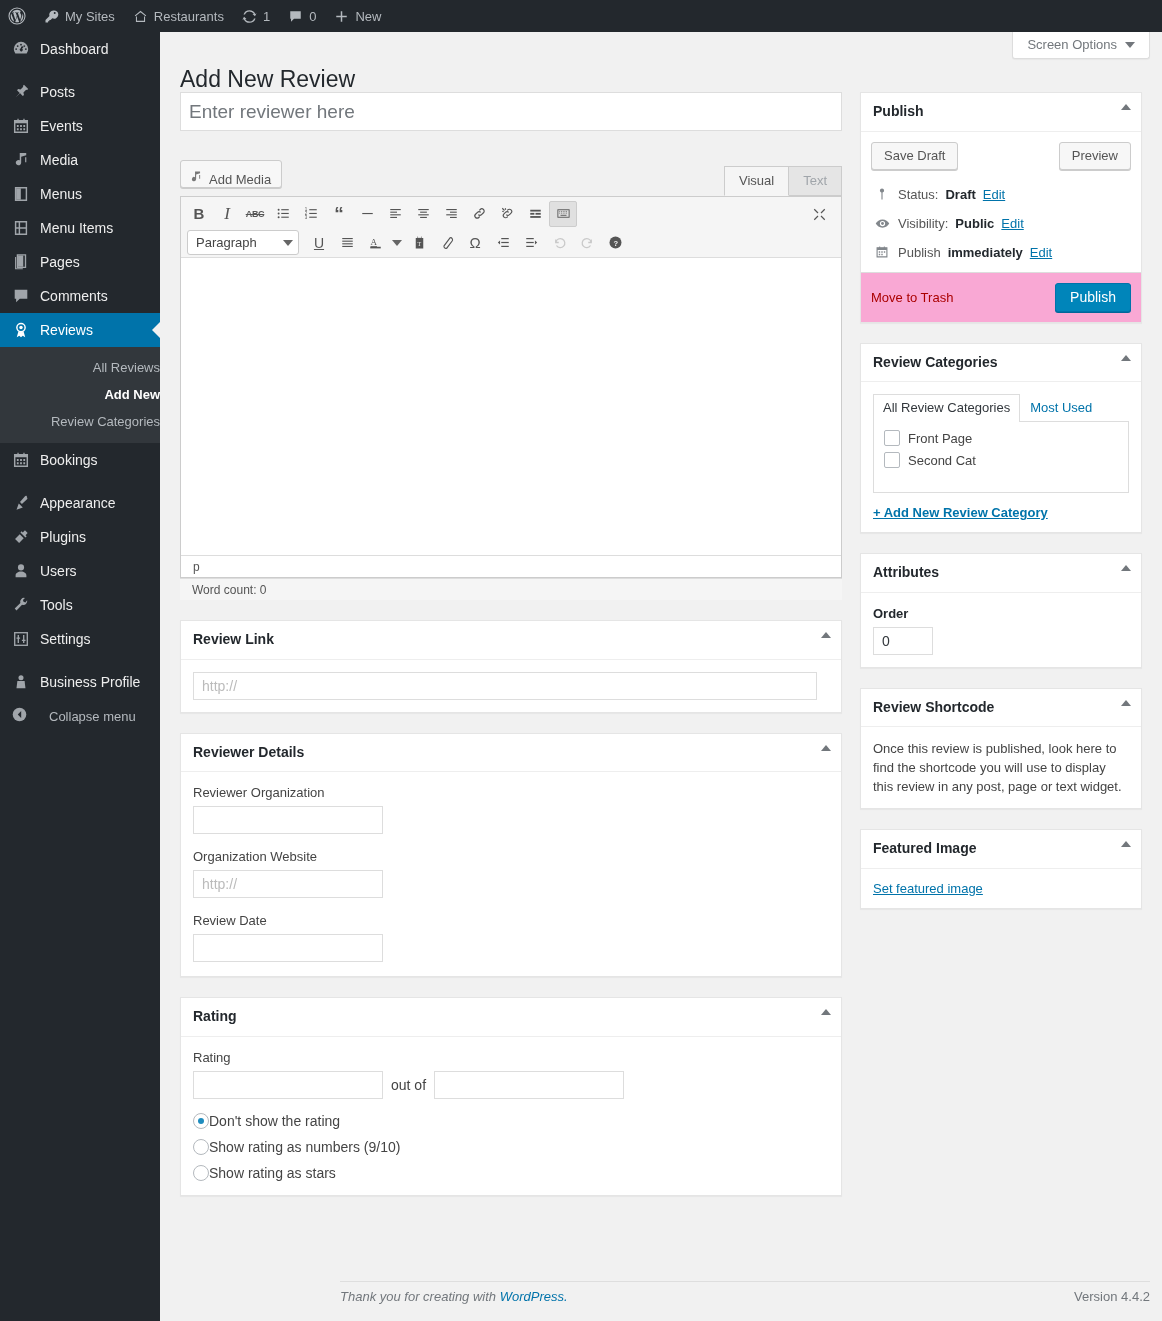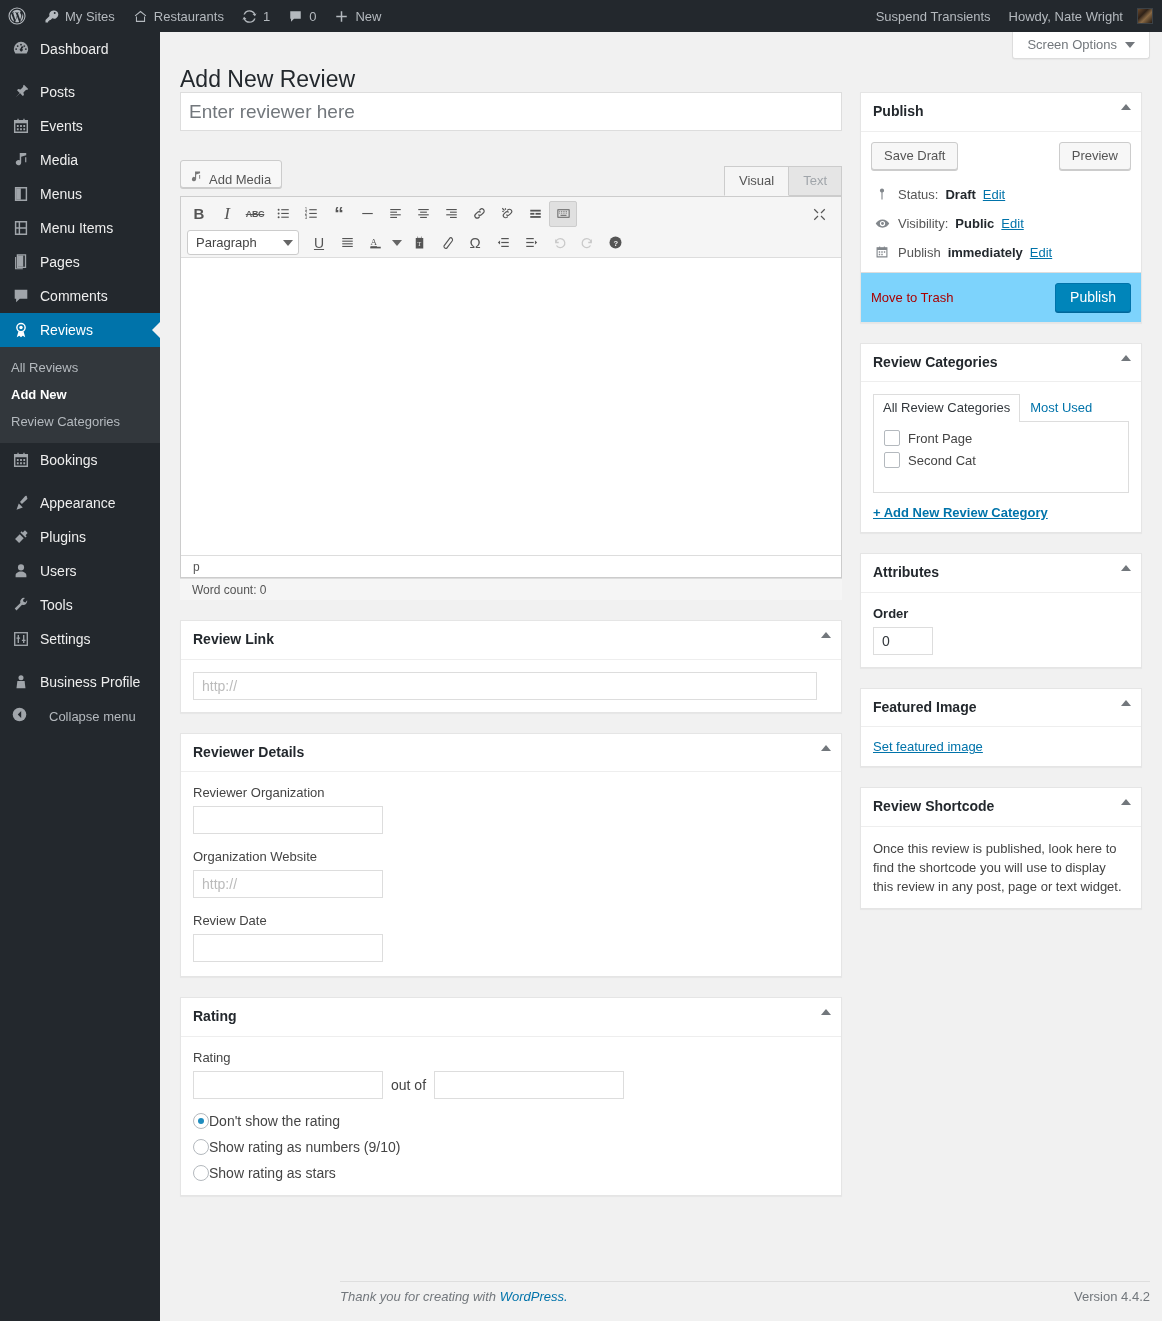--- a/index.html
+++ b/index.html
@@ -24,21 +24,21 @@
   .ab-logo{ padding:0 9px 0 8px; }
   .ab-right{ margin-left:auto; display:flex; align-items:center; }
   .ab-avatar{
     width:16px; height:16px; margin-left:8px; border:1px solid #3c4247;
     background:linear-gradient(135deg,#6b4a2c 0%, #2e2118 35%, #8a6a45 60%, #241a12 100%);
   }
 
   
   #adminmenu{
     position:absolute; top:32px; left:0; width:160px; height:1289px;
-    background:#23282d; color:#eee;
+    background:#23282d; color:#eee;text-align:right;
   }
   .menu-item{
     position:relative; display:flex; align-items:center; gap:9px;
     height:34px; padding:0 0 0 11px; color:#eee; font-size:14px; cursor:pointer;
   }
   .menu-item .mi-ico{ width:20px; height:20px; display:flex; align-items:center; justify-content:center; color:#a0a5aa; }
   .menu-item.current{ background:#0073aa; color:#fff; font-weight:400; }
   .menu-item.current .mi-ico{ color:#fff; }
   .menu-item.current::after{
     content:""; position:absolute; right:0; top:50%; transform:translateY(-50%);
@@ -166,21 +166,21 @@
     background:#f7f7f7;border:1px solid #ccc;border-radius:3px;color:#555;
     padding:0 12px;height:28px;font-size:13px;cursor:pointer; box-shadow:0 1px 0 #ccc;
     display:inline-flex;align-items:center;
   }
   .misc-row{ display:flex; align-items:center; gap:7px; padding:7px 0 7px 2px; font-size:13px; color:#555; }
   .misc-row .dico{ color:#82878c; width:18px; display:flex; justify-content:center; }
   .misc-row b{ color:#23282d; }
   .editlink{ color:#0073aa; text-decoration:underline; cursor:pointer; }
   #major-publishing-actions{
     display:flex; align-items:center; justify-content:space-between;
-    border-top:1px solid #ddd; background:#7dd3fc; padding:10px;
+    border-top:1px solid #ddd; background:#f9a8d4; padding:10px;
   }
   .trash-link{ color:#a00; text-decoration:none; font-size:13px; cursor:pointer; }
   .btn-primary{
     background:#0085ba; border:1px solid #0073aa; border-radius:3px; color:#fff;
     padding:0 14px; height:29px; font-size:14px; cursor:pointer; box-shadow:0 1px 0 #006799;
     display:inline-flex; align-items:center;
   }
 
   .cat-tabs{ display:flex; margin:0 0 -1px 0; position:relative; z-index:2; }
   .cat-tab{ padding:5px 9px 6px; font-size:13px; border:1px solid transparent; border-bottom:none; cursor:pointer; line-height:16px; }
@@ -248,29 +248,20 @@
   </div>
   <div class="ab-item">
     <span>
       <svg width="15" height="15" viewBox="0 0 20 20" fill="#b4b9be">
           <path d="M9 3h2v6h6v2h-6v6H9v-6H3V9h6z"></path>
         </svg>
     </span>
     <span>New</span>
   </div>
 
-  <div class="ab-right">
-    <div class="ab-item">
-      <span>Suspend Transients</span>
-    </div>
-    <div class="ab-item">
-      <span>Howdy, Nate Wright</span>
-      <span class="ab-avatar"></span>
-    </div>
-  </div>
 </div>
 
 <div id="adminmenu">
 
   <div class="menu-item">
     <span class="mi-ico">
       <svg width="18" height="18" viewBox="0 0 20 20" fill="currentColor">
           <path d="M10 2a8 8 0 0 0-8 8 7.9 7.9 0 0 0 1.7 4.9h12.6A7.9 7.9 0 0 0 18 10a8 8 0 0 0-8-8zm0 2.2a1 1 0 1 1 0 2 1 1 0 0 1 0-2zM4.6 9.1a1 1 0 1 1 0 2 1 1 0 0 1 0-2zm10.8 0a1 1 0 1 1 0 2 1 1 0 0 1 0-2zM6.3 5.8a1 1 0 1 1 0 2 1 1 0 0 1 0-2zm7.4 0a1 1 0 1 1 0 2 1 1 0 0 1 0-2zM10 7.6l4-1.2-2.8 3.3a1.6 1.6 0 1 1-2.3 2 1.6 1.6 0 0 1 1.1-2.6z"></path>
         </svg>
     </span>
@@ -808,37 +799,37 @@
           <span class="handle-toggle"></span>
         </h2>
         <div class="inside">
           <label class="fieldlabel" style="font-weight:600;color:#23282d;">Order</label>
           <input class="wpinput" style="width: 60px;" type="text" id="order-input" value="0">
         </div>
       </div>
 
       <div class="postbox">
         <h2>
+          <span>Review Shortcode</span>
+          <span class="handle-toggle"></span>
+        </h2>
+        <div class="inside">
+          <p class="shortcode-text" style="margin:0;">Once this review is published, look here to find the shortcode you will use to display this review in any post, page or text widget.</p>
+        </div>
+      </div>
+
+      <div class="postbox">
+        <h2>
           <span>Featured Image</span>
           <span class="handle-toggle"></span>
         </h2>
         <div class="inside">
           <span class="featured-link">Set featured image</span>
         </div>
       </div>
-
-      <div class="postbox">
-        <h2>
-          <span>Review Shortcode</span>
-          <span class="handle-toggle"></span>
-        </h2>
-        <div class="inside">
-          <p class="shortcode-text" style="margin:0;">Once this review is published, look here to find the shortcode you will use to display this review in any post, page or text widget.</p>
-        </div>
-      </div>
     </div>
   </div>
 
   <div id="wpfooter">
     <span>
       <i>Thank you for creating with </i><a>WordPress.</a>
     </span>
     <span>Version 4.4.2</span>
   </div>
 </div>

